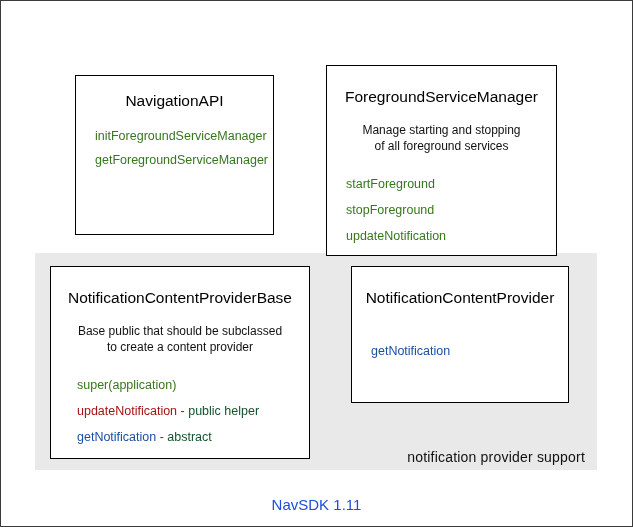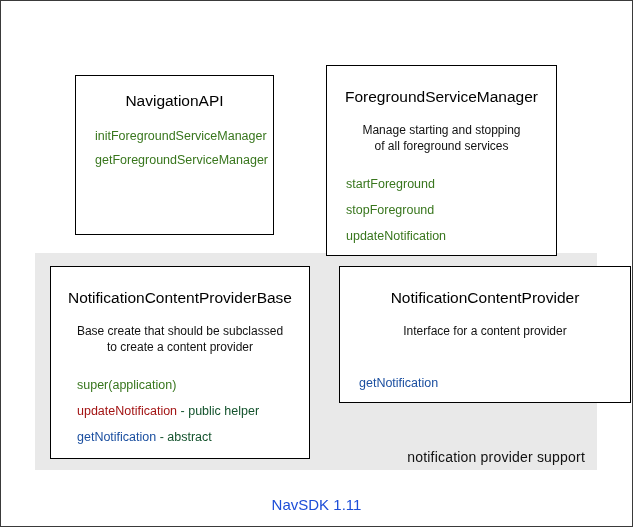--- a/index.html
+++ b/index.html
@@ -28,21 +28,21 @@
   }
   .box {
     position:absolute;
     box-sizing:border-box;
     background:#ffffff;
     border:1.5px solid #000;
   }
   .box-navigation-api        { left:74px;  top:74px;  width:199px; height:160px; }
   .box-fsm                   { left:325px; top:32px;  width:231px; height:191px;margin-top:32px; }
   .box-ncp-base              { left:49px;  top:265px; width:260px; height:193px; }
-  .box-ncp                   { left:338px; top:265px; width:292px; height:137px; }
+  .box-ncp                   { left:350px; top:265px; width:218px; height:137px; }
 
   .box-title {
     text-align:center;
     font-size:15.5px;
     color:#000;
     margin-top:22px;
     white-space:nowrap;
   }
   .box-navigation-api .box-title { margin-top:16px; }
   .box-desc {
@@ -102,35 +102,32 @@
     <div class="methods">
       <div class="m-green">startForeground</div>
       <div class="m-green">stopForeground</div>
       <div class="m-green">updateNotification</div>
     </div>
   </div>
 
   <div class="box box-ncp-base">
     <div class="box-title">NotificationContentProviderBase</div>
     <div class="box-desc">
-      <span>Base create that should be subclassed</span><br>
+      <span>Base public that should be subclassed</span><br>
       <span>to create a content provider</span>
     </div>
     <div class="methods">
       <div><span class="m-green">super(application)</span><span class="m-suffix"></span></div>
       <div><span class="m-red">updateNotification</span><span class="m-suffix"> - public helper</span></div>
       <div><span class="m-blue">getNotification</span><span class="m-suffix"> - abstract</span></div>
     </div>
   </div>
 
   <div class="box box-ncp">
     <div class="box-title">NotificationContentProvider</div>
-    <div class="box-desc">
-      <span>Interface for a content provider</span>
-    </div>
     <div class="methods">
       <div><span class="m-blue">getNotification</span></div>
     </div>
   </div>
 
   <div class="caption">NavSDK 1.11</div>
 
 </div>
 
 </body></html>

